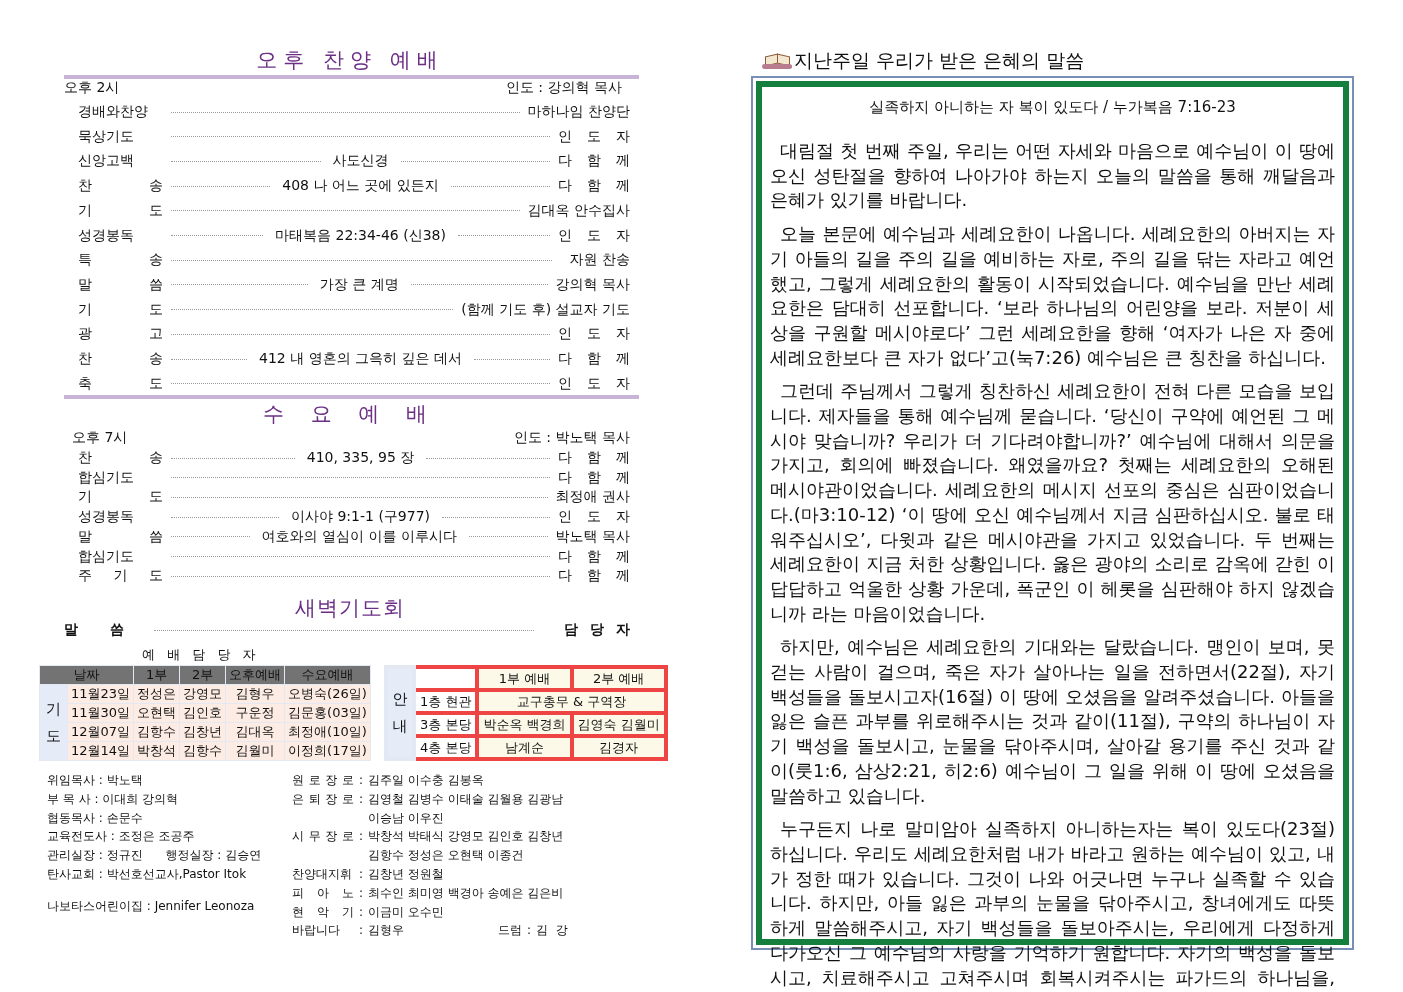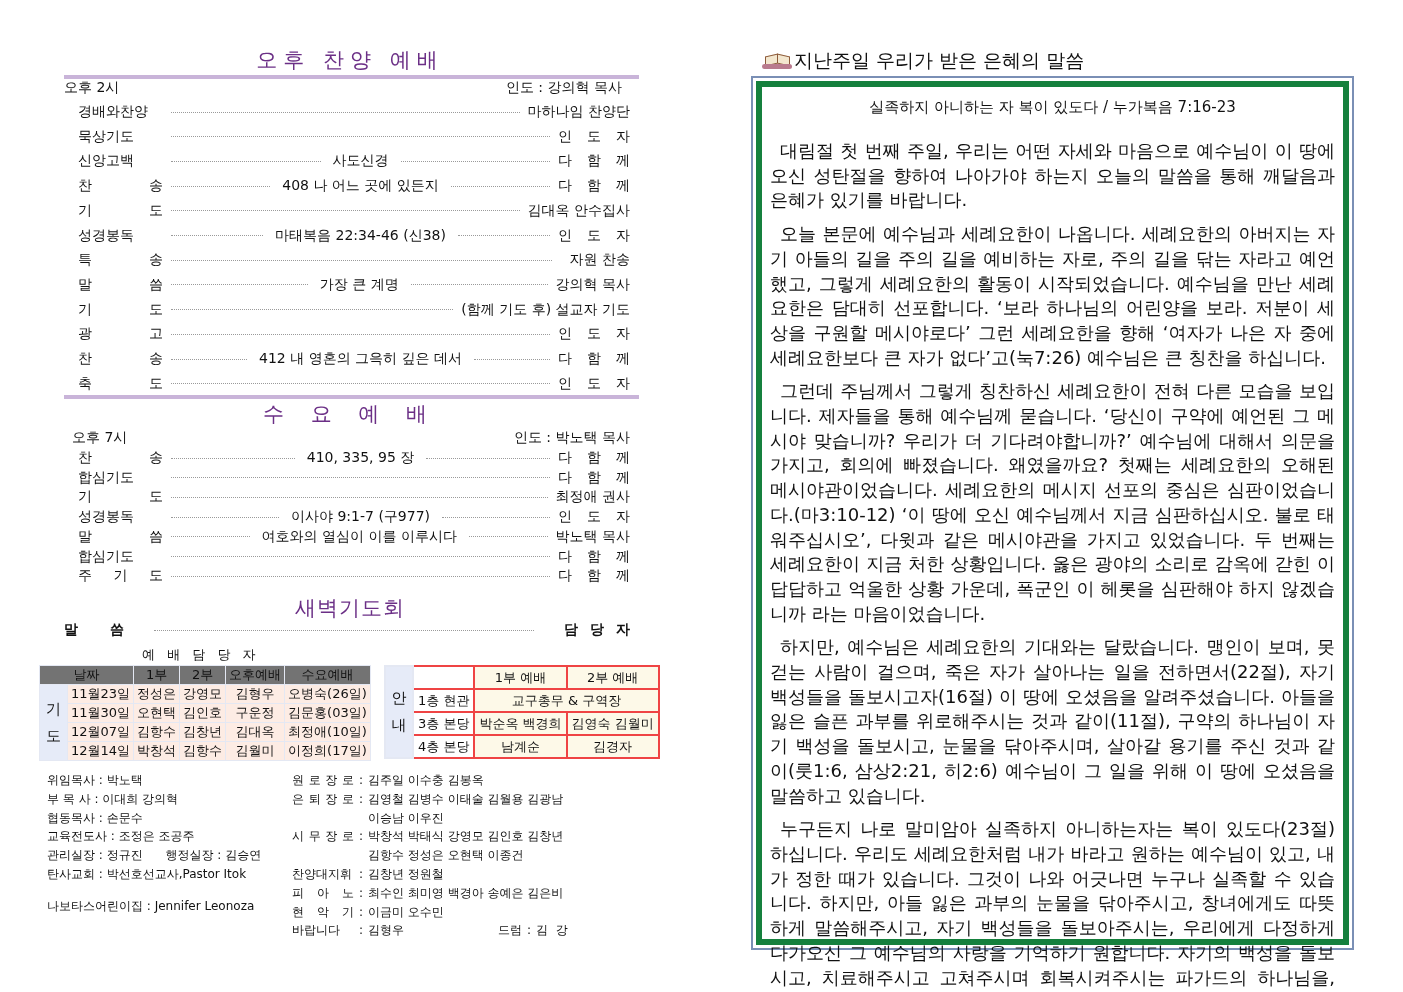--- a/index.html
+++ b/index.html
@@ -30,21 +30,21 @@
 
   .duty-caption { position: absolute; left: 142px; top: 646px; font-size: 13px; letter-spacing: 4px; }
 
   table { border-collapse: collapse; font-size: 13px; }
   .duty { position: absolute; left: 39px; top: 665px; }
   .duty td { border: 1px solid #e4e8f3; text-align: center; height: 19px; padding: 0 3px; white-space: nowrap; }
   .duty .hd td { background: #737373; }
   .duty .side { background: #e6ebf8; width: 28px; font-size: 15px; }
   .duty .body td.cell { background: #fdece4; }
   .guide { position: absolute; left: 384px; top: 665px; }
-  .guide td { border: 2px solid #ef4444; text-align: center; height: 23px; padding: 0 4px; white-space: nowrap; }
+  .guide td { border: 4px solid #ef4444; text-align: center; height: 23px; padding: 0 4px; white-space: nowrap; }
   .guide .side { background: #e6ebf8; width: 28px; font-size: 15px; border-color: #e4e8f3; }
   .guide .cell { background: #fdf9e8; }
   .guide .loc { background: #ffffff; text-align: left; }
 
   .staff-l { position: absolute; left: 47px; top: 771px; font-size: 12px; line-height: 18.8px; }
   .staff-r { position: absolute; left: 292px; top: 771px; font-size: 12px; line-height: 18.8px; }
   .staff-r .row { display: flex; }
   .staff-r .k { width: 62px; display: flex; justify-content: space-between; }
   .staff-r .c { width: 14px; text-align: center; }
 
@@ -236,21 +236,21 @@
         <span class="name">
           <span>기</span>
           <span>도</span>
         </span>
         <span class="dots"></span>
         <span class="who plain">최정애 권사</span>
       </div>
       <div class="svc-row" style="top: 506.1px; left: 78px; width: 552px;">
         <span class="name" style="justify-content: flex-start;">성경봉독</span>
         <span class="dots"></span>
-        <span class="mid">이사야 9:1-7 (구977)</span>
+        <span class="mid">이사야 9:1-1 (구977)</span>
         <span class="dots"></span>
         <span class="who spread">
           <span>인</span>
           <span>도</span>
           <span>자</span>
         </span>
       </div>
       <div class="svc-row" style="top: 525.8px; left: 78px; width: 552px;">
         <span class="name">
           <span>말</span>

